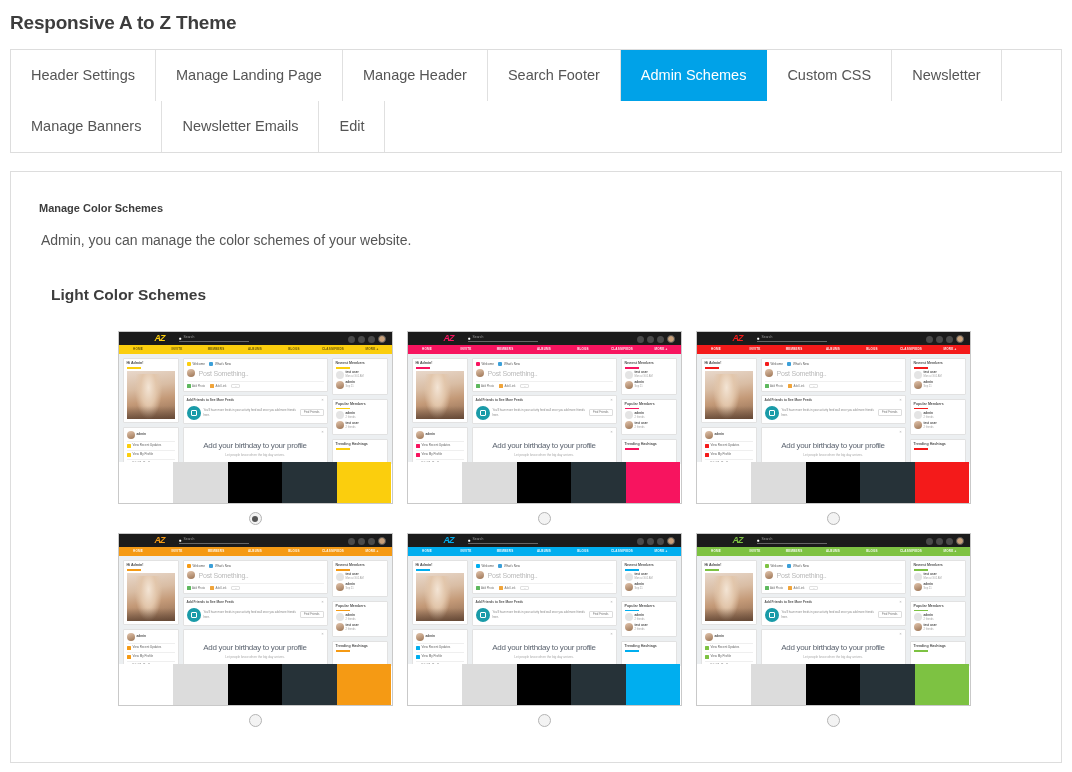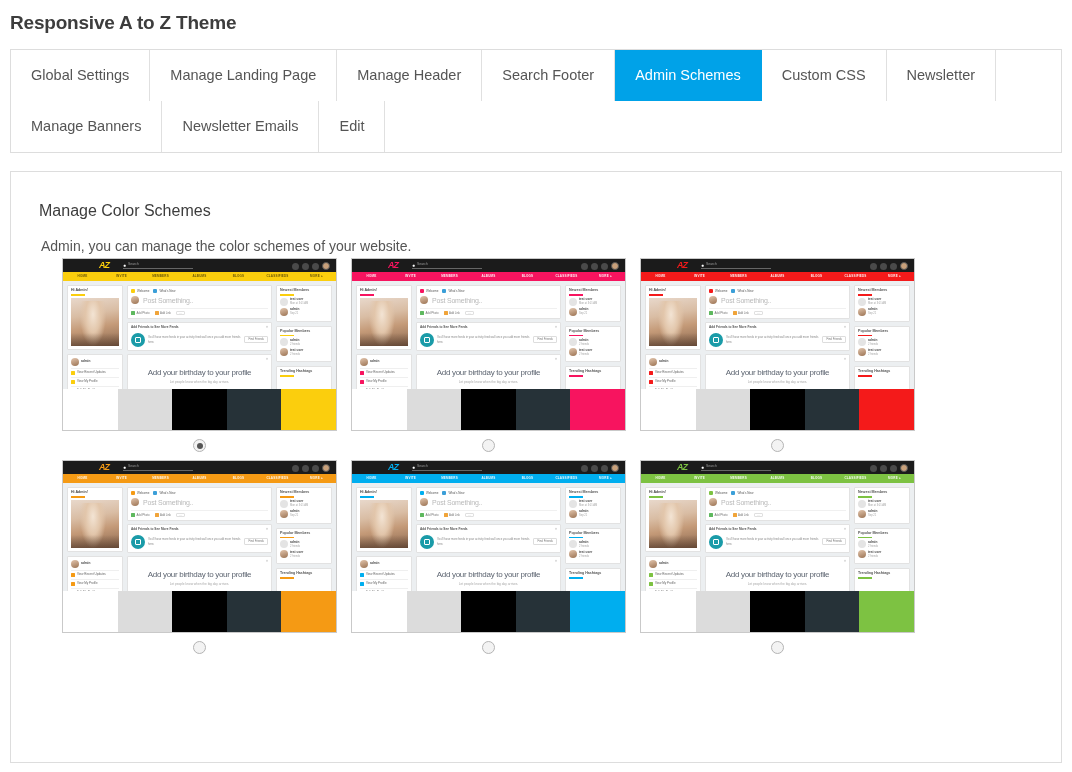--- a/index.html
+++ b/index.html
@@ -62,43 +62,44 @@
   
   .panel {
     margin: 18px 10px 0 10px;
     border: 1px solid #dddddd;
     background: #fff;
     height: 592px;
     padding: 22px 28px;
     overflow: hidden;
   }
   .panel-title {
-    font-size: 16px;
-    font-weight: normal;
+    font-size: 11px;
+    font-weight: bold;
     color: #3d3d3d;
     margin: 8px 0 0 0;
   }
   .panel-desc {
     font-size: 14px;
     color: #555;
     margin: 18px 0 0 2px;
   }
   .section-title {
     font-size: 15.5px;
     font-weight: bold;
     color: #3d3d3d;
     margin: 38px 0 0 12px;
   }
 
   
   .scheme-grid {
     display: flex;
     flex-wrap: wrap;
-    margin-top: 4px;
+    margin-top: 27px;
     padding-left: 16px;
+    justify-content: center;
   }
   .scheme-cell {
     width: 289px;
     margin-bottom: 8px;
   }
   .thumb {
     width: 275px;
     height: 173px;
     border: 1px solid #c9c9c9;
     background: #ffffff;
@@ -296,38 +297,39 @@
     background: #555; display: none;
   }
   .radio.checked .inner { display: block; }
 </style>
 </head>
 <body>
 
 <div class="page-title">Responsive A to Z Theme</div>
 
 <div class="tabs-wrap" id="tab-bar">
-    <div class="tab">Global Settings</div>
+    <div class="tab">Header Settings</div>
     <div class="tab">Manage Landing Page</div>
     <div class="tab">Manage Header</div>
     <div class="tab">Search Footer</div>
     <div class="tab active">Admin Schemes</div>
     <div class="tab">Custom CSS</div>
     <div class="tab">Newsletter</div>
     <div class="tab-filler"></div>
     <div class="tab-row-break"></div>
     <div class="tab">Manage Banners</div>
     <div class="tab">Newsletter Emails</div>
     <div class="tab">Edit</div>
     <div class="tab-filler"></div>
   </div>
 
 <div class="panel">
   <div class="panel-title">Manage Color Schemes</div>
   <div class="panel-desc">Admin, you can manage the color schemes of your website.</div>
+  <div class="section-title">Light Color Schemes</div>
   <div class="scheme-grid" id="scheme-grid">
       <div class="scheme-cell">
         <div class="thumb">
           <div class="m-topbar" style="background: rgb(27, 27, 27);">
             <div class="m-logo" style="color: rgb(251, 206, 13);">AZ</div>
             <div class="m-search">
               <span class="m-search-ico">●</span>
               <span class="m-search-txt">Search</span>
             </div>
             <div class="m-icons">

